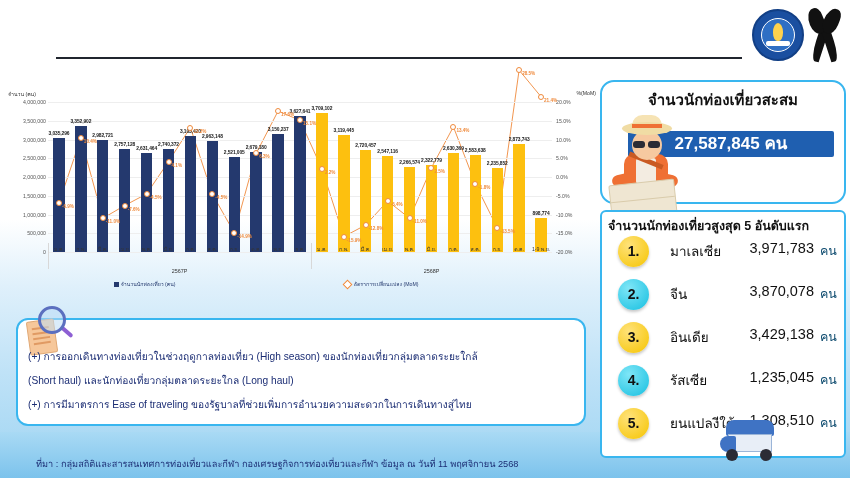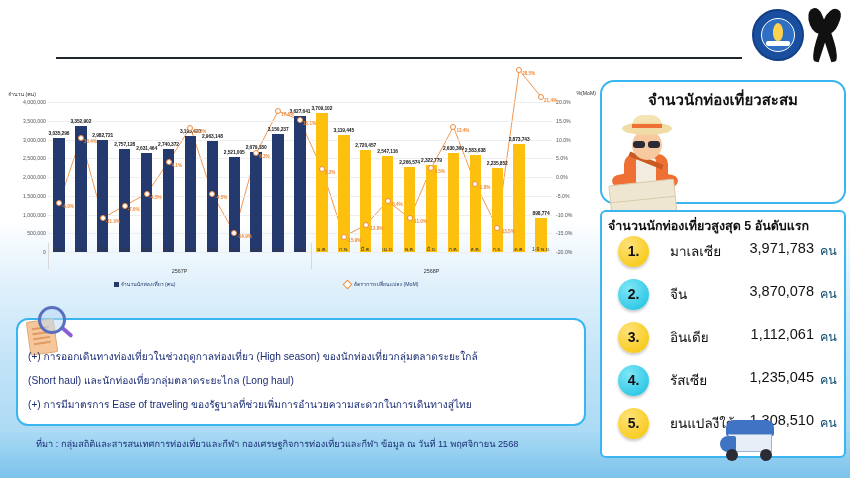--- a/index.html
+++ b/index.html
@@ -150,21 +150,21 @@
   
   #tuktuk{position:absolute;left:720px;top:418px;width:64px;height:46px;}
   #tuktuk .roof{position:absolute;left:6px;top:2px;width:48px;height:16px;background:#3f73c4;border-radius:8px 8px 2px 2px;}
   #tuktuk .cab{position:absolute;left:8px;top:16px;width:44px;height:18px;background:#e8eef7;border:1px solid #9bb5d8;box-sizing:border-box;}
   #tuktuk .front{position:absolute;left:0px;top:18px;width:16px;height:16px;background:#3f73c4;border-radius:8px 2px 2px 8px;}
   #tuktuk .wheelL{position:absolute;left:6px;top:31px;width:12px;height:12px;background:#2b2b35;border-radius:50%;}
   #tuktuk .wheelR{position:absolute;left:40px;top:31px;width:12px;height:12px;background:#2b2b35;border-radius:50%;}
 
   
   #footer-source{
-    position:absolute;left:36px;top:436px;width:540px;
+    position:absolute;left:36px;top:456px;width:540px;
     font-size:9.2px;color:#1b2d74;white-space:nowrap;
   }
 </style>
 </head>
 <body>
 
 <div id="bg-sky"></div>
 <div id="bg-bottom-band"></div>
 
 <div id="header">
@@ -345,20 +345,23 @@
     <div class="xlabel" style="left: 517.13px;">ต.ค.</div>
     <div class="xlabel" style="left: 539.043px;">1-9 พ.ย.</div>
     <div class="xgroup" style="left: 177.478px;">2567P</div>
     <div class="xband" style="left: 46px; width: 262.957px;"></div>
     <div class="xgroup" style="left: 429.478px;">2568P</div>
     <div class="xband" style="left: 308.957px; width: 241.043px;"></div>
   </div>
 
 <div id="highlight-card">
   <div id="hl-title">จำนวนักท่องเที่ยวสะสม</div>
+  <div id="hl-value-bar">
+    <div id="hl-value">27,587,845 คน</div>
+  </div>
 </div>
 <div id="traveler">
   <div class="tshadow"></div>
   <div class="body"></div>
   <div class="shirt"></div>
   <div class="strap"></div>
   <div class="head"></div>
   <div class="glasses">
       <i class="l"></i>
       <i class="r"></i>
@@ -382,21 +385,21 @@
       </div>
       <div class="rank-row" style="top: 65px;">
         <div class="rank-badge cyan">2.</div>
         <div class="rank-country">จีน</div>
         <div class="rank-number">3,870,078</div>
         <div class="rank-unit">คน</div>
       </div>
       <div class="rank-row" style="top: 108px;">
         <div class="rank-badge gold">3.</div>
         <div class="rank-country">อินเดีย</div>
-        <div class="rank-number">1,112,061</div>
+        <div class="rank-number">3,429,138</div>
         <div class="rank-unit">คน</div>
       </div>
       <div class="rank-row" style="top: 151px;">
         <div class="rank-badge cyan">4.</div>
         <div class="rank-country">รัสเซีย</div>
         <div class="rank-number">1,235,045</div>
         <div class="rank-unit">คน</div>
       </div>
       <div class="rank-row" style="top: 194px;">
         <div class="rank-badge gold">5.</div>
@@ -413,21 +416,21 @@
         <i style="top:6px"></i>
         <i style="top:11px"></i>
         <i style="top:16px"></i>
         <i style="top:21px"></i>
       </div>
     <div class="handle"></div>
     <div class="lens"></div>
   </div>
   <div id="notes-lines">
       <div class="note-line" style="top: 28px;">(+) การออกเดินทางท่องเที่ยวในช่วงฤดูกาลท่องเที่ยว (High season) ของนักท่องเที่ยวกลุ่มตลาดระยะใกล้</div>
-      <div class="note-line" style="top: 52px;">     (Short haul) และนักท่องเที่ยวกลุ่มตลาดระยะไกล (Long haul)</div>
+      <div class="note-line" style="top: 52px;">     (Short haul) และนักท่องเที่ยวกลุ่มตลาดระยะใกล (Long haul)</div>
       <div class="note-line" style="top: 76px;">(+) การมีมาตรการ Ease of traveling ของรัฐบาลที่ช่วยเพิ่มการอำนวยความสะดวกในการเดินทางสู่ไทย</div>
     </div>
 </div>
 
 <div id="tuktuk">
   <div class="roof"></div>
   <div class="cab"></div>
   <div class="front"></div>
   <div class="wheelL"></div>
   <div class="wheelR"></div>

